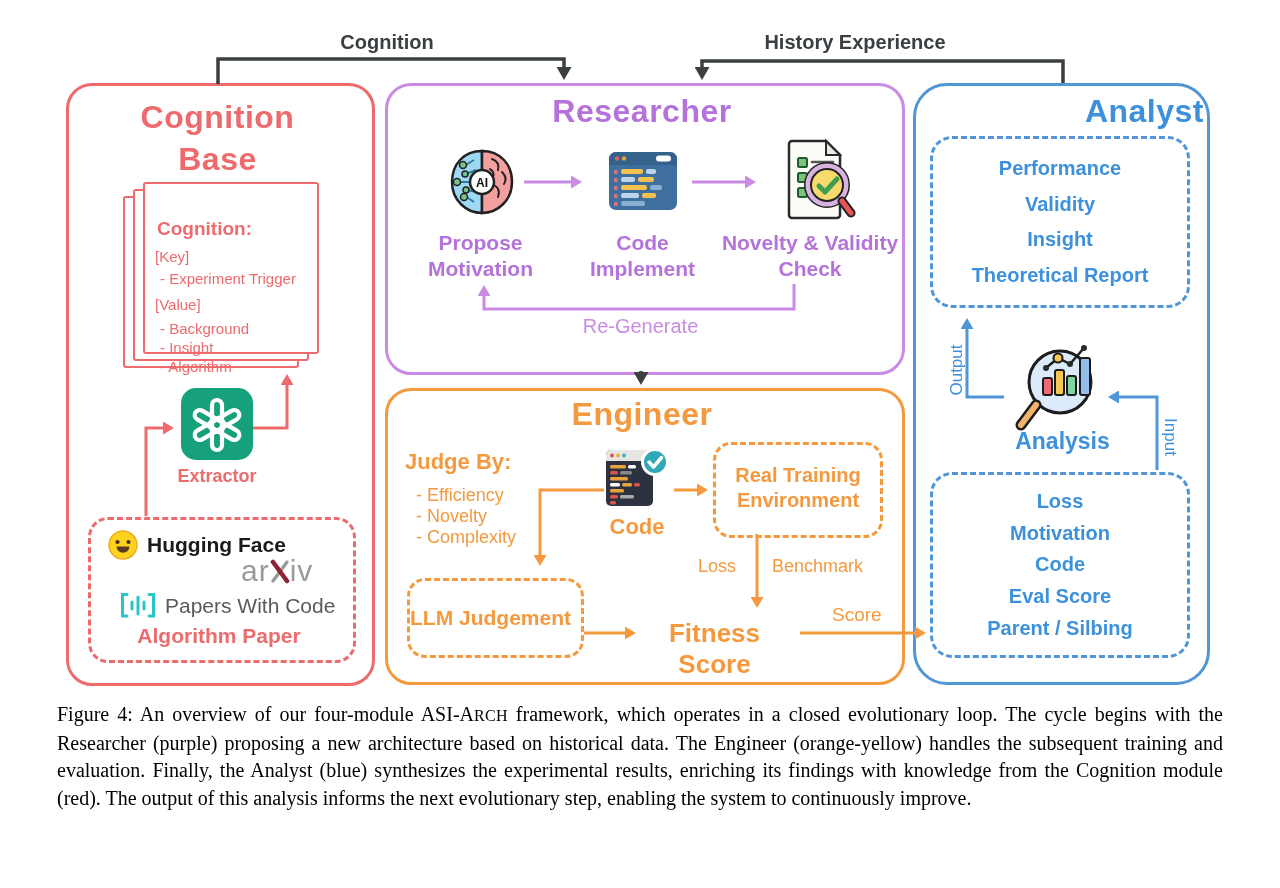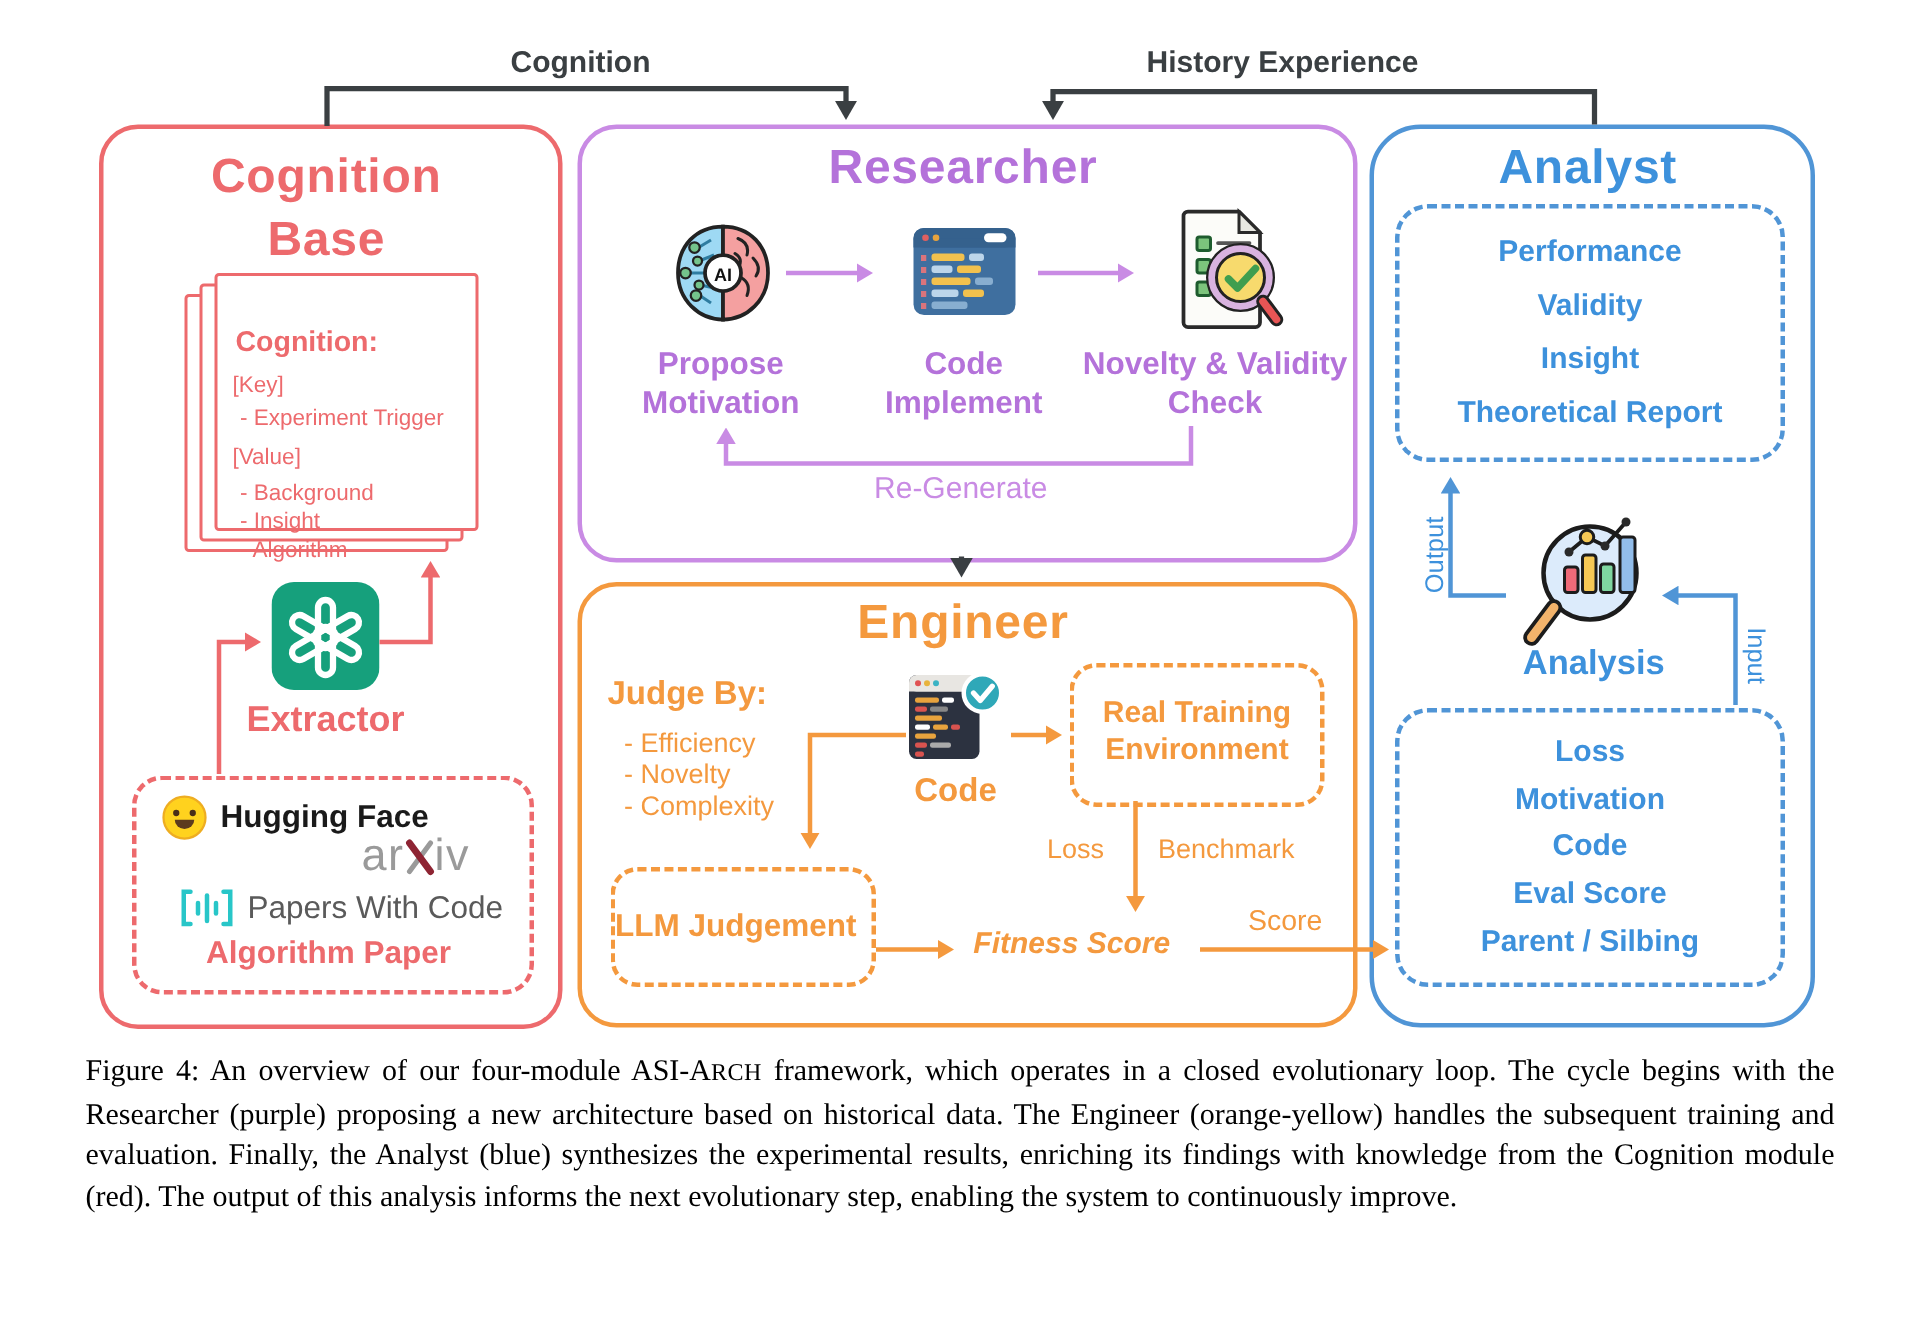--- a/index.html
+++ b/index.html
@@ -61,21 +61,21 @@
     <rect x="0" y="0" width="72" height="72" rx="15" style="fill:var(--openai_green)"></rect>
     <g transform="translate(36,37)" fill="none" stroke="#fff" stroke-width="4.2" stroke-linejoin="round">
       <rect x="-5" y="-25" width="10" height="32" rx="5"></rect>
       <rect x="-5" y="-25" width="10" height="32" rx="5" transform="rotate(60)"></rect>
       <rect x="-5" y="-25" width="10" height="32" rx="5" transform="rotate(120)"></rect>
       <rect x="-5" y="-25" width="10" height="32" rx="5" transform="rotate(180)"></rect>
       <rect x="-5" y="-25" width="10" height="32" rx="5" transform="rotate(240)"></rect>
       <rect x="-5" y="-25" width="10" height="32" rx="5" transform="rotate(300)"></rect>
     </g>
   </svg>
-  <div class="abs b ctr salmon" style="left:147px;top:466px;width:140px;font-size:24px;">Extractor</div>
+  <div class="abs b ctr salmon" style="left:147px;top:466px;width:140px;font-size:18px;">Extractor</div>
 
   <div class="dashed" style="left:88px;top:517px;width:262px;height:140px;border-color:var(--salmon);">
     <svg class="abs" style="left:16px;top:9px;" width="32" height="32" viewBox="0 0 32 32">
       <circle cx="16" cy="16" r="14" style="fill:var(--hf_yellow)" stroke="#eead22" stroke-width="1.5"></circle>
       <circle cx="10.5" cy="13" r="2.1" fill="#4a2e18"></circle>
       <circle cx="21.5" cy="13" r="2.1" fill="#4a2e18"></circle>
       <path d="M9.5,17.5 a6.5,6.2 0 0 0 13,0 z" fill="#5c3a1e"></path>
     </svg>
     <div class="abs b" style="left:56px;top:13px;font-size:21px;color:#1a1a1a;">Hugging Face</div>
     <div class="arxiv abs" style="left:150px;top:34px;">
@@ -232,25 +232,25 @@
     </div>
   </div>
 
   <div class="abs orange" style="left:698px;top:556px;font-size:18px;">Loss</div>
   <div class="abs orange" style="left:772px;top:556px;font-size:18px;">Benchmark</div>
 
   <div class="dashed" style="left:407px;top:578px;width:171px;height:74px;border-color:var(--orange);border-radius:18px;display:flex;align-items:center;justify-content:flex-start;">
     <div class="b orange" style="font-size:21px;">LLM Judgement</div>
   </div>
 
-  <div class="abs b ctr orange" style="left:642px;top:618px;width:145px;font-size:20px;font-style:italic;">Fitness Score</div>
+  <div class="abs b ctr orange" style="left:642px;top:618px;width:145px;font-size:26px;">Fitness Score</div>
   <div class="abs orange" style="left:832px;top:604px;font-size:19px;">Score</div>
 
   <div class="module" style="left:913px;top:83px;width:291px;height:596px;border-color:var(--blue_border);border-radius:34px;"></div>
-  <div class="mtitle blue" style="left:913px;top:93px;width:291px;">Analyst</div>
+  <div class="mtitle blue" style="left:913px;top:93px;width:291px;text-align:right;">Analyst</div>
 
   <div class="dashed listcol" style="left:930px;top:136px;width:260px;height:172px;border-color:var(--blue_border);border-radius:22px;padding:6px 0;box-sizing:border-box;">
     <div>Performance</div>
     <div>Validity</div>
     <div>Insight</div>
     <div>Theoretical Report</div>
   </div>
 
   <div class="rot" style="left:925px;top:360px;width:64px;height:20px;transform:rotate(-90deg);">Output</div>
   <div class="rot" style="left:1142px;top:427px;width:56px;height:20px;transform:rotate(90deg);">Input</div>

